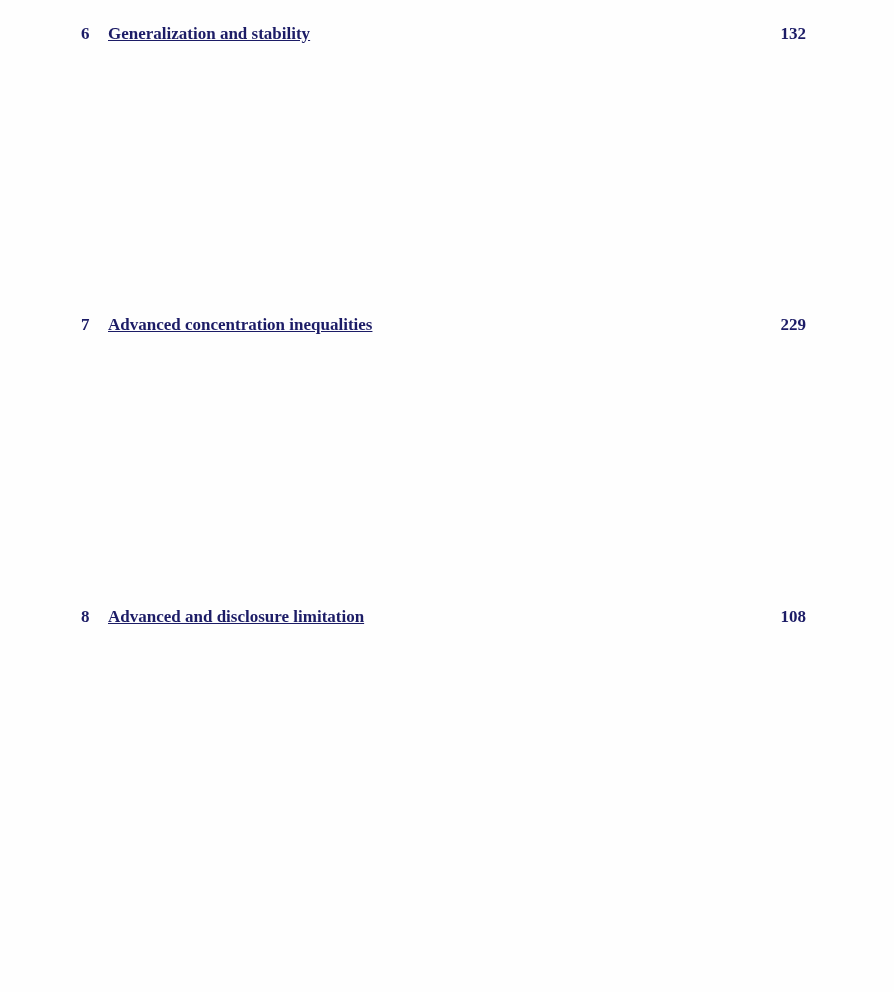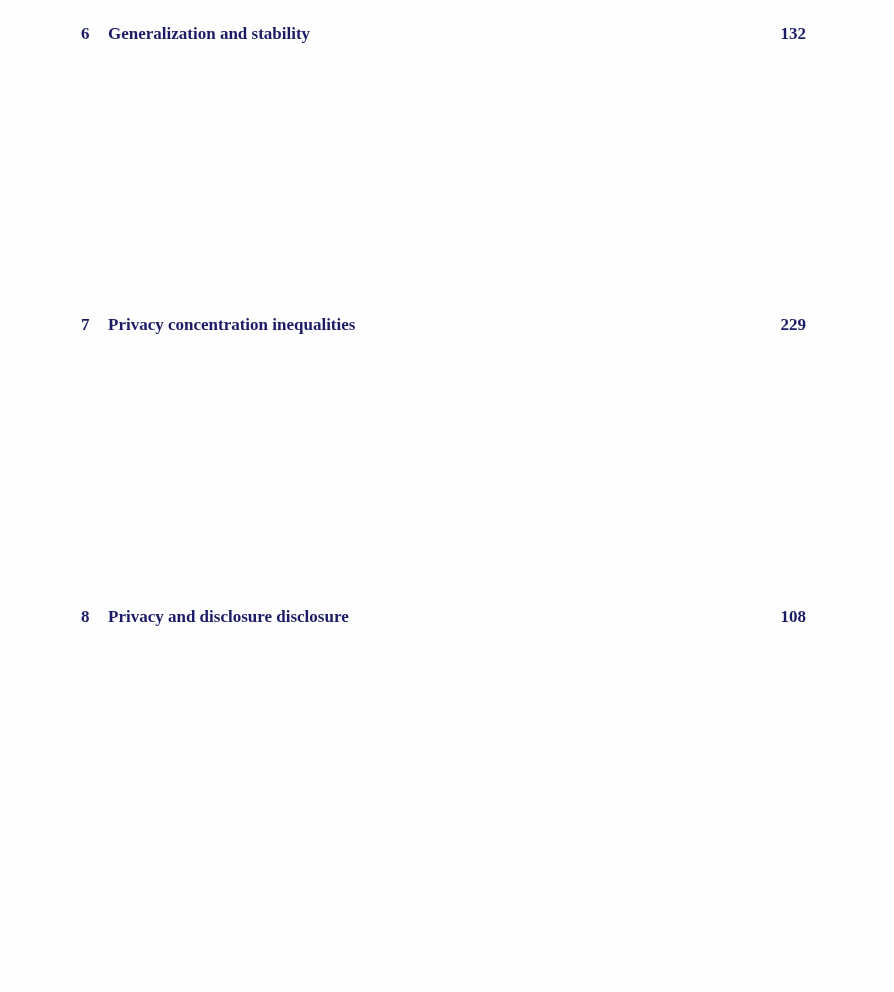--- a/index.html
+++ b/index.html
@@ -25,21 +25,21 @@
     display: flex;
     align-items: baseline;
     font-weight: bold;
     font-size: 17px;
     line-height: 24px;
     color: #1c1c66;
     padding-left: 81px;
     margin-bottom: 2px;
   }
   .chapter-heading .cnum { flex: 0 0 27px; }
-  .chapter-heading .ctitle { flex: 1 1 auto; }
+  .chapter-heading .ctitle { flex: 1 1 auto; text-decoration: underline; }
   .chapter-heading .cpage { flex: 0 0 auto; }
 
   .row {
     display: flex;
     align-items: baseline;
     font-size: 15.5px;
     line-height: 20.7px;
     height: 20.7px;
     overflow: hidden;
   }
@@ -145,21 +145,21 @@
 
     <span class="leader"></span>
     <span class="page">152</span>
   </div>
 </div>
   </section>
 
   <section class="chapter">
     <div class="chapter-heading">
       <span class="cnum">7</span>
-      <span class="ctitle">Privacy concentration inequalities</span>
+      <span class="ctitle">Advanced concentration inequalities</span>
       <span class="cpage">229</span>
     </div>
     <div class="entries">
   <div class="row l1">
 
     <span class="leader"></span>
     <span class="page">157</span>
   </div>
 
   <div class="row l2">
@@ -226,21 +226,21 @@
 
     <span class="leader"></span>
     <span class="page">174</span>
   </div>
 </div>
   </section>
 
   <section class="chapter">
     <div class="chapter-heading">
       <span class="cnum">8</span>
-      <span class="ctitle">Privacy and disclosure disclosure</span>
+      <span class="ctitle">Advanced and disclosure limitation</span>
       <span class="cpage">108</span>
     </div>
     <div class="entries">
   <div class="row l1">
 
     <span class="leader"></span>
     <span class="page">177</span>
   </div>
 
   <div class="row l2">

